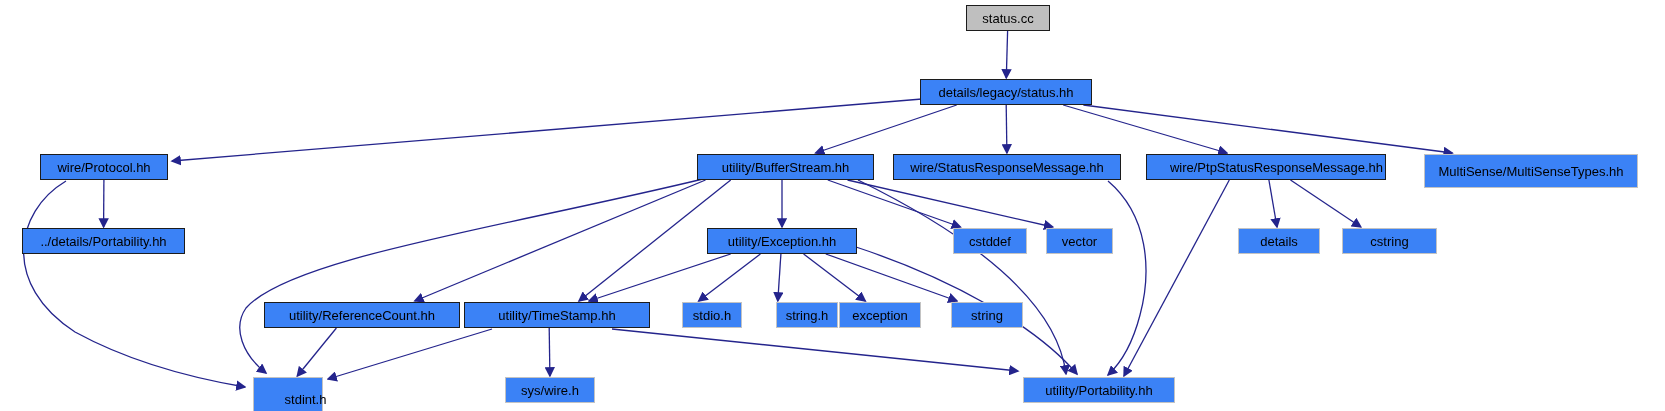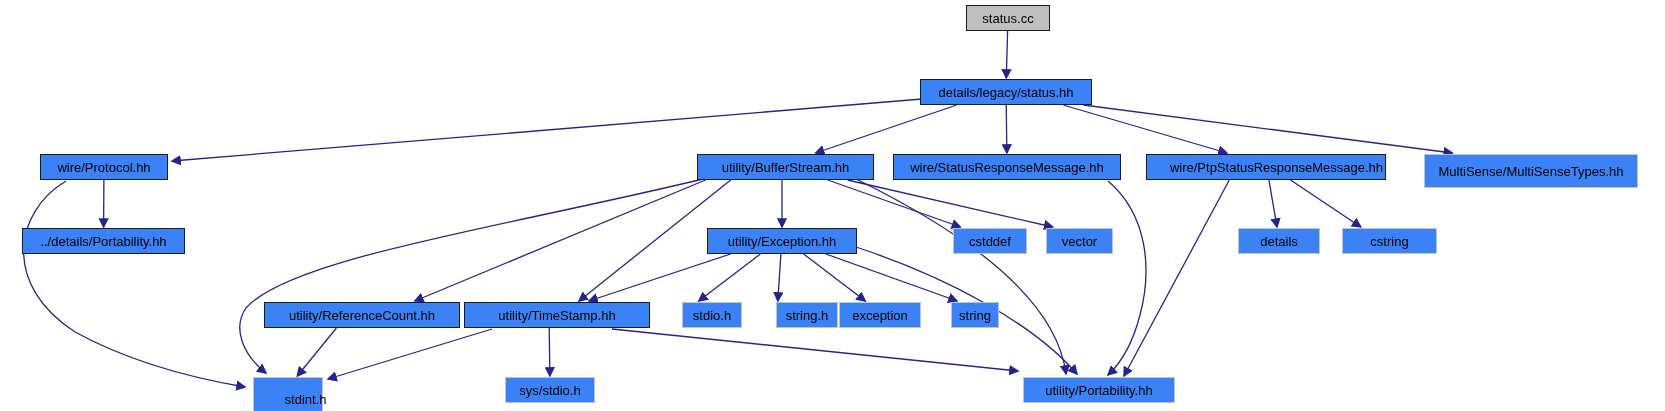--- a/index.html
+++ b/index.html
@@ -117,26 +117,26 @@
       </div>
       <div class="node external" style="left: 682px; top: 302px; width: 60px; height: 26px;">
         <span>stdio.h</span>
       </div>
       <div class="node external" style="left: 776px; top: 302px; width: 62px; height: 26px;">
         <span>string.h</span>
       </div>
       <div class="node external" style="left: 839px; top: 302px; width: 82px; height: 26px;">
         <span>exception</span>
       </div>
-      <div class="node external" style="left: 951px; top: 302px; width: 48px; height: 26px;">
+      <div class="node external" style="left: 951px; top: 302px; width: 72px; height: 26px;">
         <span>string</span>
       </div>
       <div class="node external" style="left: 253px; top: 377px; width: 70px; height: 44px; padding-left: 35px;">
         <span>stdint.h</span>
       </div>
       <div class="node external" style="left: 505px; top: 377px; width: 90px; height: 26px;">
-        <span>sys/stdio.h</span>
+        <span>sys/wire.h</span>
       </div>
       <div class="node external" style="left: 1023px; top: 377px; width: 152px; height: 26px;">
         <span>utility/Portability.hh</span>
       </div>
     </div>
 </div>
 
 </body></html>

